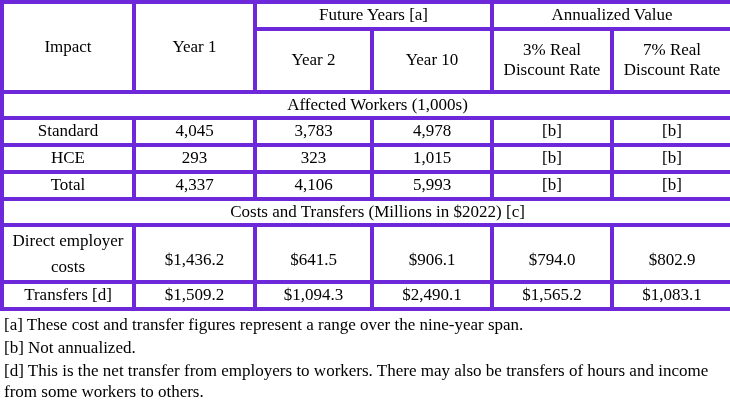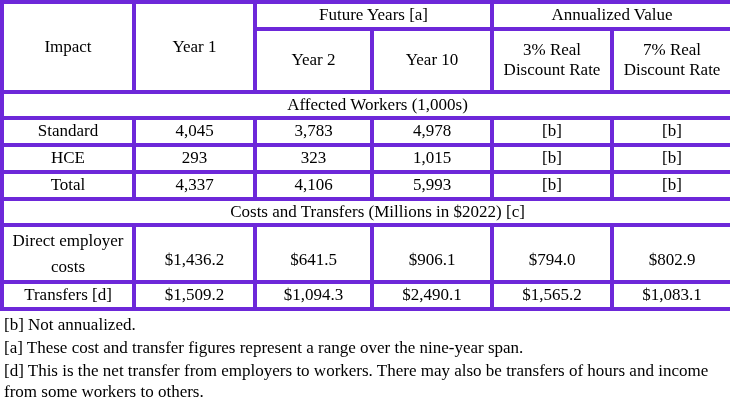--- a/index.html
+++ b/index.html
@@ -137,18 +137,18 @@
       <td class="num-cell">$1,509.2</td>
       <td class="num-cell">$1,094.3</td>
       <td class="num-cell">$2,490.1</td>
       <td class="num-cell">$1,565.2</td>
       <td class="num-cell">$1,083.1</td>
     </tr>
   </tbody>
     </table>
 
   <div class="footnotes">
+    <p>[a] These cost and transfer figures represent a range over the nine-year span.</p>
     <p>[b] Not annualized.</p>
-    <p>[a] These cost and transfer figures represent a range over the nine-year span.</p>
     <p>[d] This is the net transfer from employers to workers. There may also be transfers of hours and income from some workers to others.</p>
   </div>
 
 </div>
 
 </body></html>

